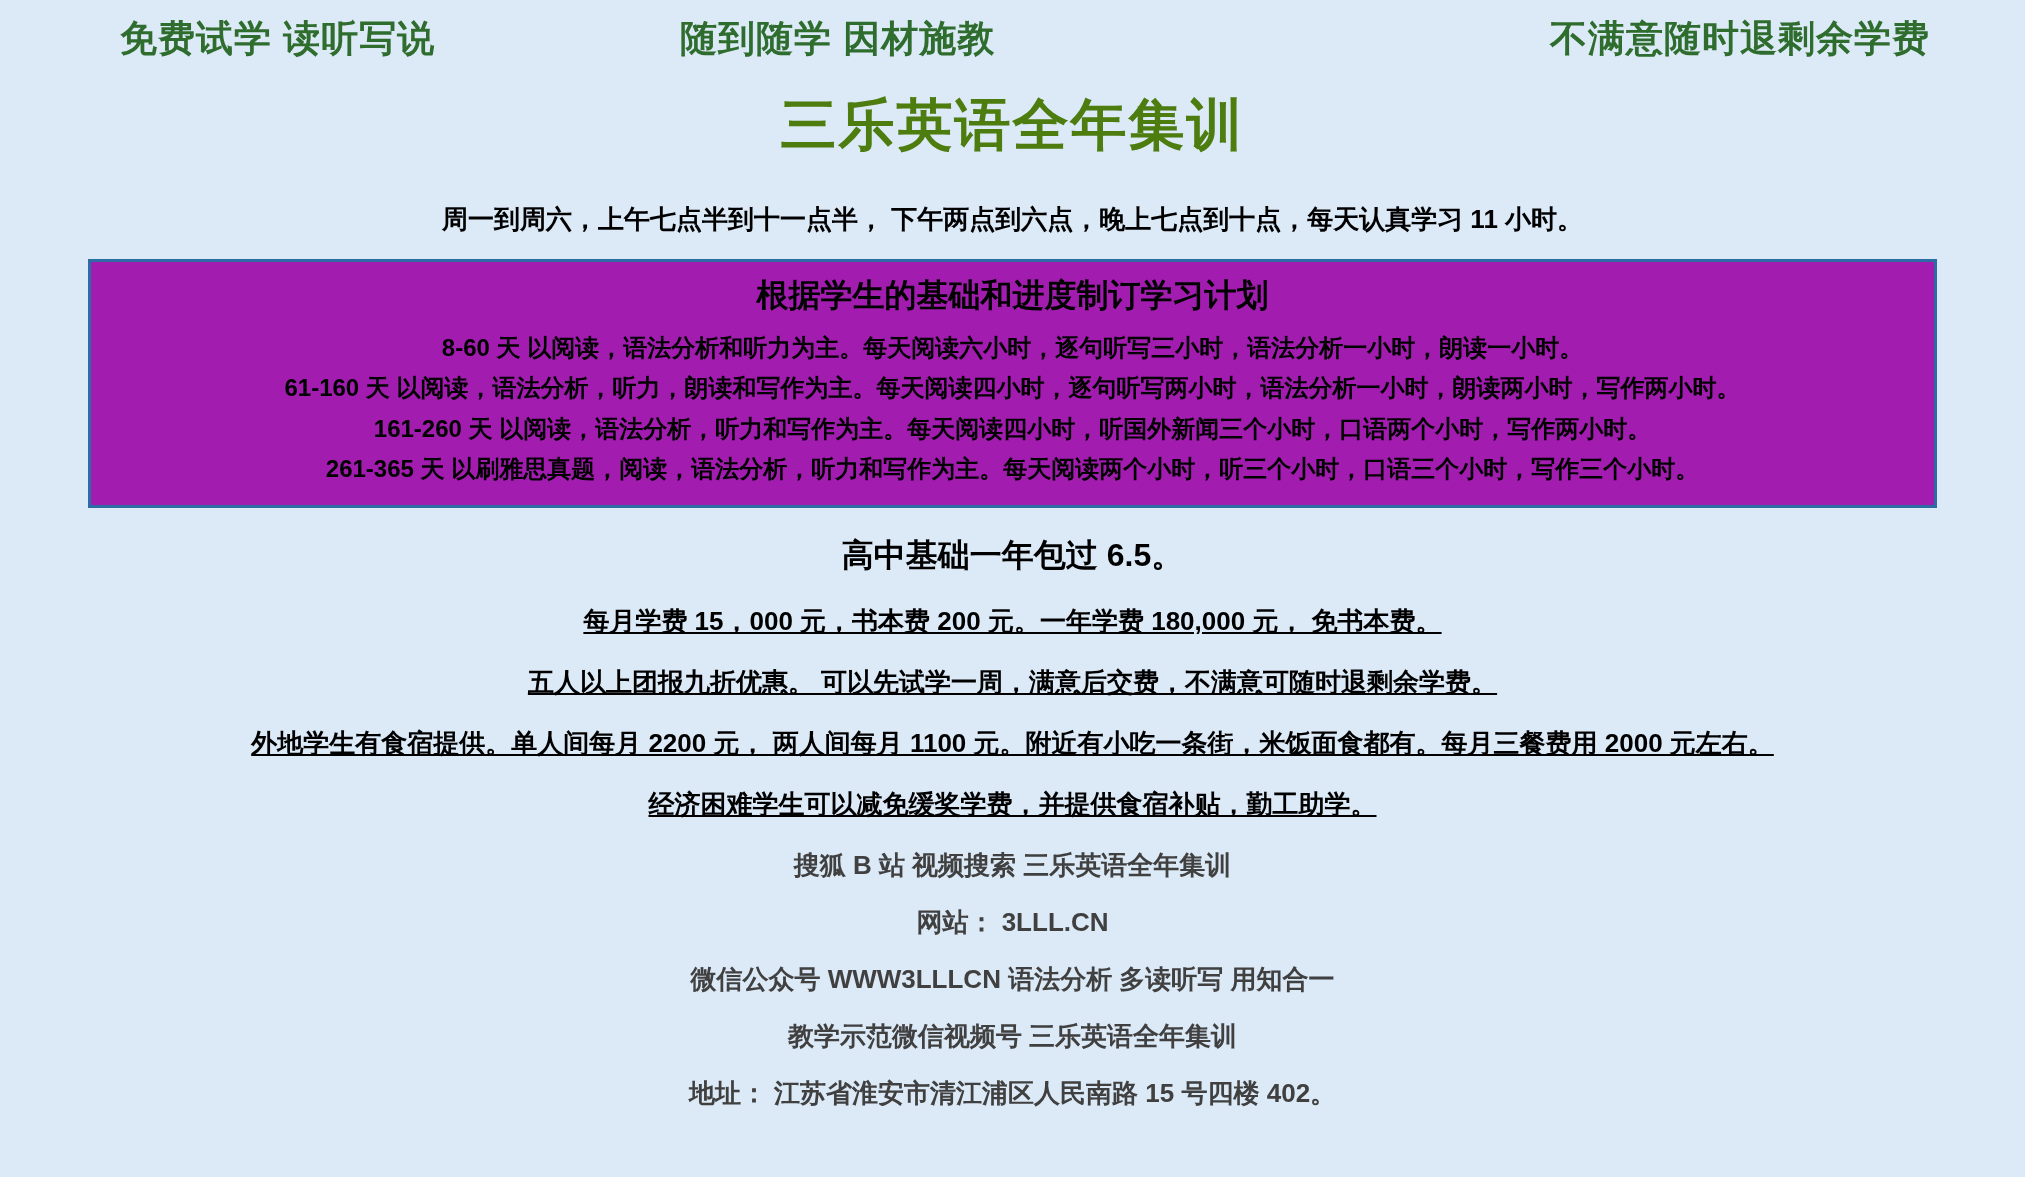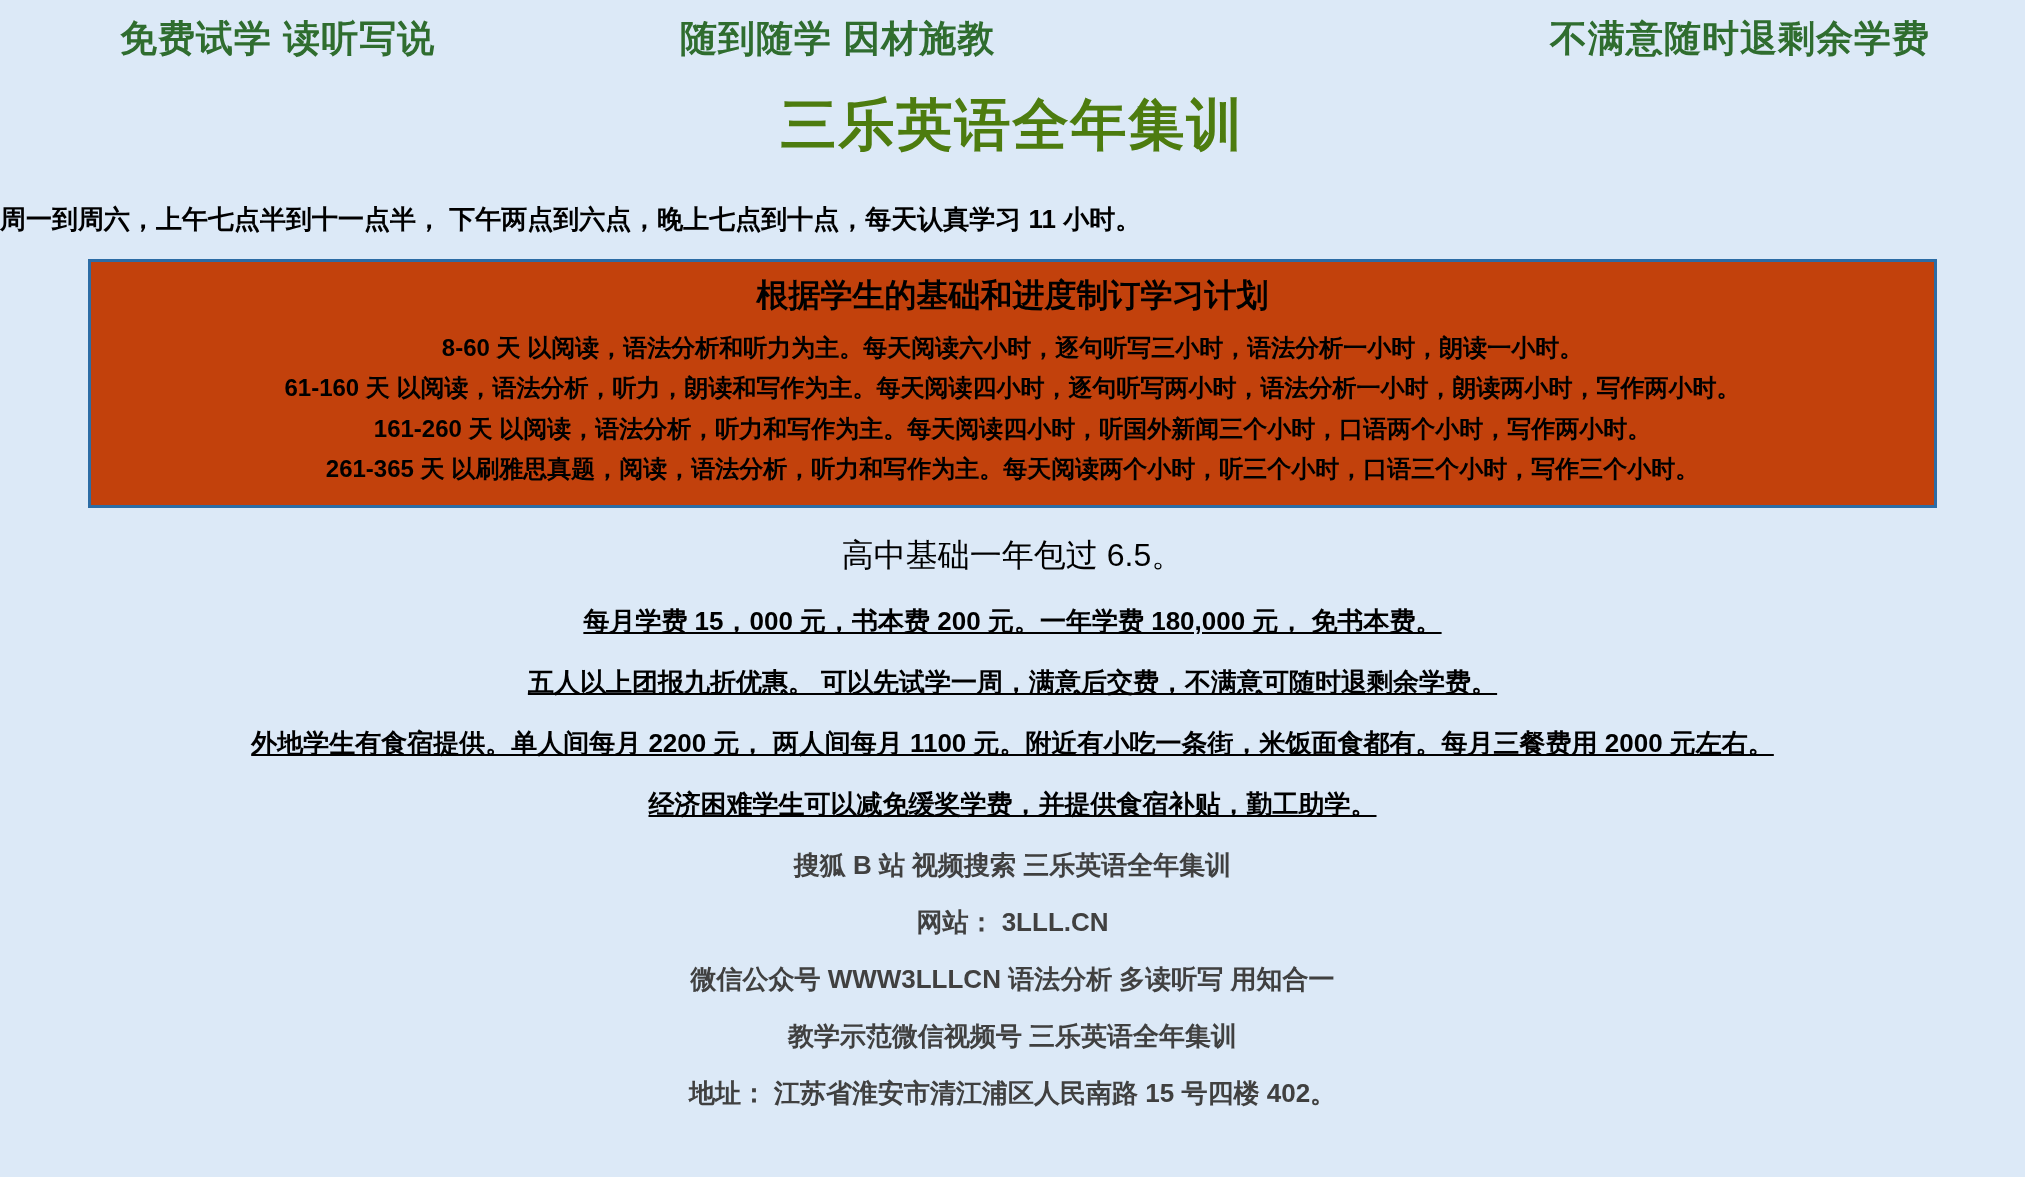--- a/index.html
+++ b/index.html
@@ -37,50 +37,51 @@
   .main-title {
     text-align: center;
     font-size: 56px;
     font-weight: bold;
     letter-spacing: 2px;
     margin-top: 24px;
     color: #4d7c0f;
   }
 
   .schedule-line {
+    text-align: center;
     font-size: 26px;
     font-weight: bold;
     margin-top: 38px;
     color: #000;
   }
 
   .plan-box {
     margin: 22px 88px 0 88px;
     border: 3px solid #2c6ca5;
-    background: #c2410c;
+    background: #a21caf;
     padding: 12px 20px 16px 20px;
     box-sizing: border-box;
   }
   .plan-title {
     text-align: center;
     font-size: 32px;
     font-weight: bold;
     margin-bottom: 10px;
   }
   .plan-item {
     font-size: 24px;
     font-weight: bold;
     line-height: 1.68;
     text-align: center;
   }
 
   .guarantee {
     text-align: center;
     font-size: 32px;
-    font-weight: normal;
+    font-weight: bold;
     margin-top: 26px;
   }
 
   .info-line {
     text-align: center;
     font-size: 26px;
     font-weight: bold;
     margin-top: 26px;
     text-decoration: underline;
   }

